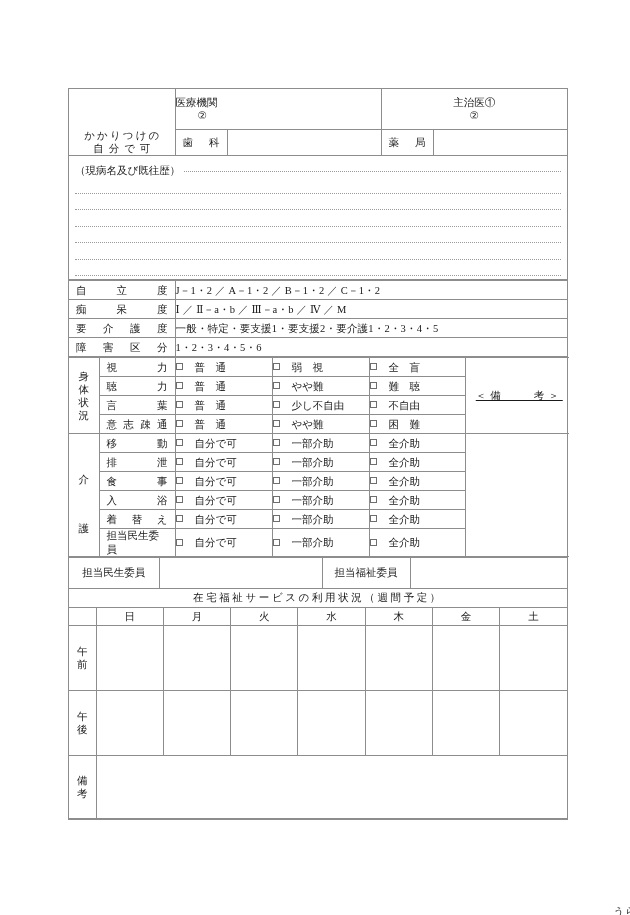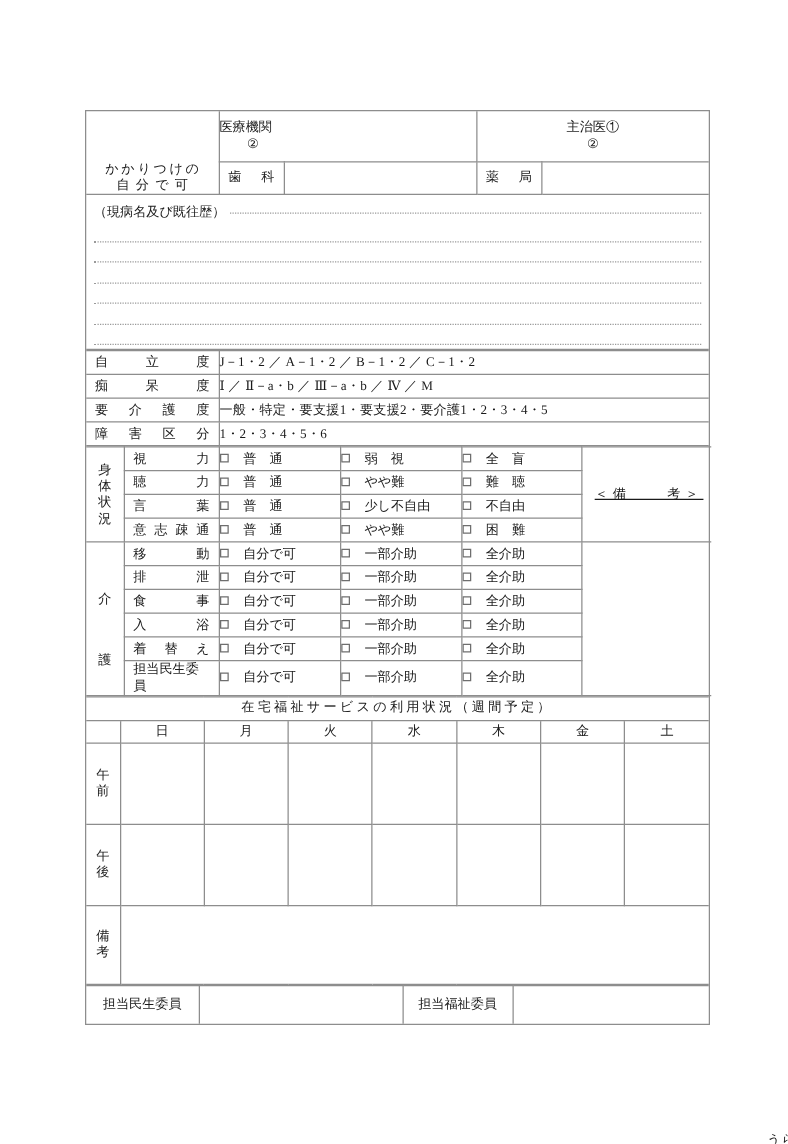--- a/index.html
+++ b/index.html
@@ -547,20 +547,37 @@
       </td>
       <td class="opt">
         <span class="box"></span><span class="txt">全介助</span>
       </td>
     </tr>
   </tbody>
     </table>
 
   <table class="grid">
     <colgroup>
+      <col style="width:90px">
+      <col style="width:163px">
+      <col style="width:88px">
+      <col>
+    </colgroup>
+    <tbody>
+        <tr>
+      <td class="comm-label nb-l nb-b">担当民生委員</td>
+      <td class="cell-pad nb-b"></td>
+      <td class="comm-label nb-b">担当福祉委員</td>
+      <td class="cell-pad nb-b nb-r"></td>
+    </tr>
+  </tbody>
+    </table>
+
+  <table class="grid">
+    <colgroup>
       <col style="width:27px">
       <col>
         <col>
         <col>
         <col>
         <col>
         <col>
         <col>
     </colgroup>
     <tbody>
@@ -609,31 +626,14 @@
     <tr>
       <td class="wk-side nb-l">
         <span>備</span>
         <span>考</span>
       </td>
       <td colspan="7" class="bikou-cell nb-r"></td>
     </tr>
   </tbody>
     </table>
 
-  <table class="grid">
-    <colgroup>
-      <col style="width:90px">
-      <col style="width:163px">
-      <col style="width:88px">
-      <col>
-    </colgroup>
-    <tbody>
-        <tr>
-      <td class="comm-label nb-l nb-b">担当民生委員</td>
-      <td class="cell-pad nb-b"></td>
-      <td class="comm-label nb-b">担当福祉委員</td>
-      <td class="cell-pad nb-b nb-r"></td>
-    </tr>
-  </tbody>
-    </table>
-
   <div id="ura">うら</div>
 </div>
 
 </body></html>

